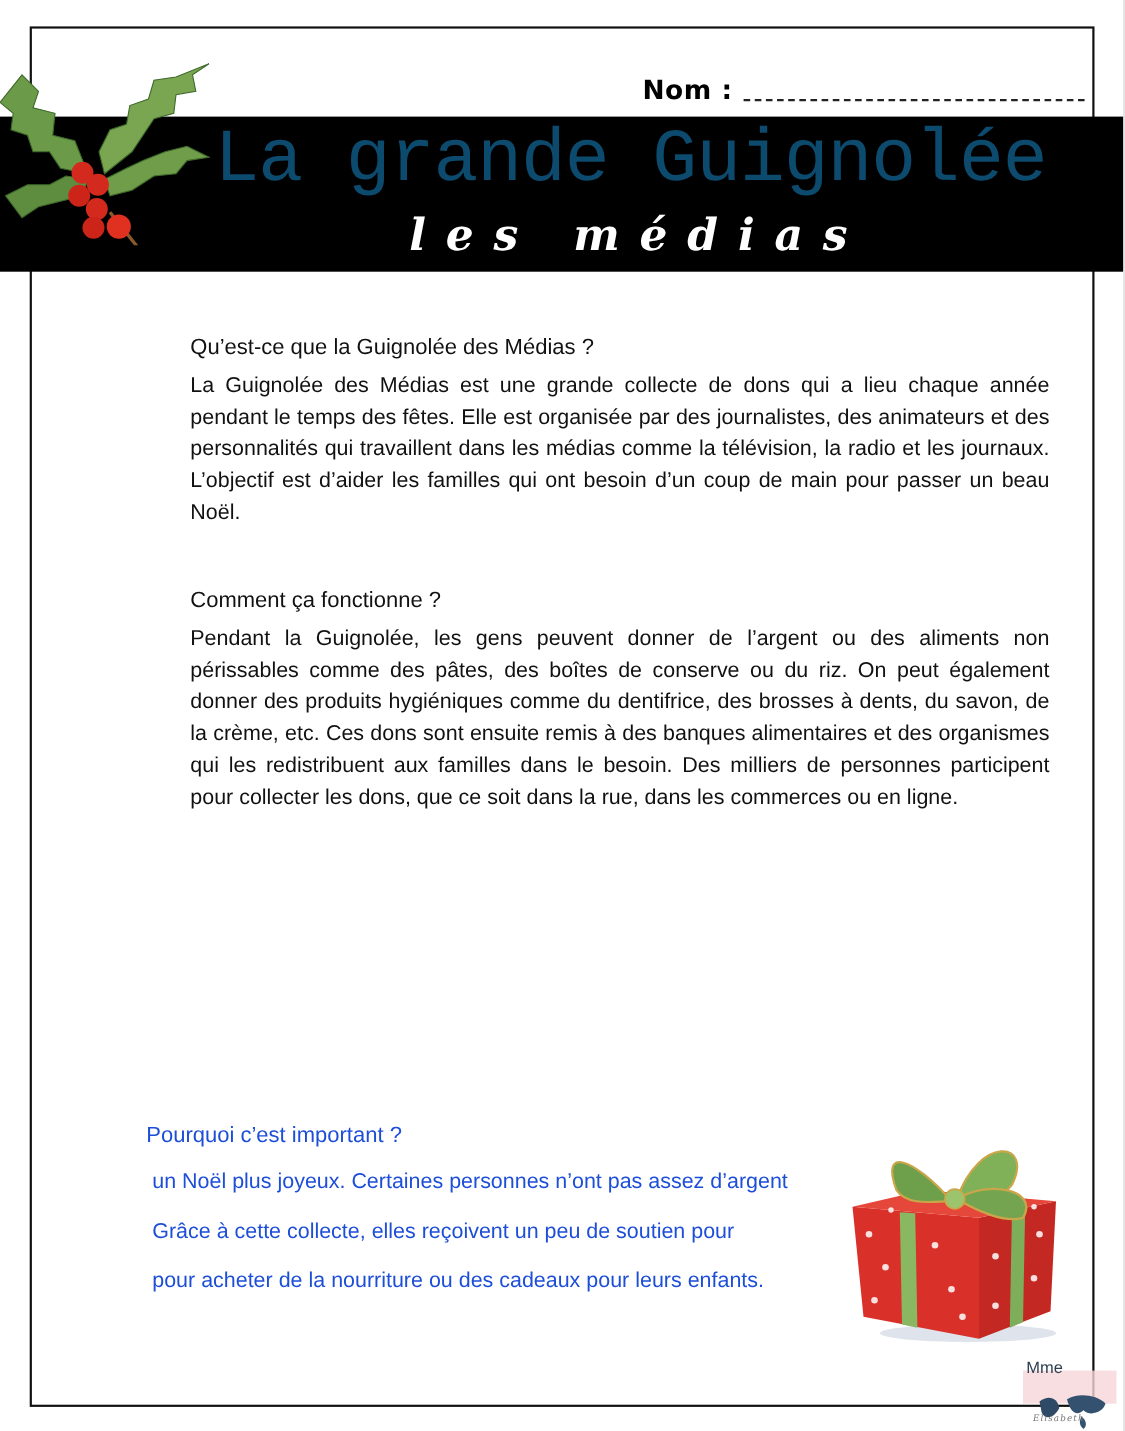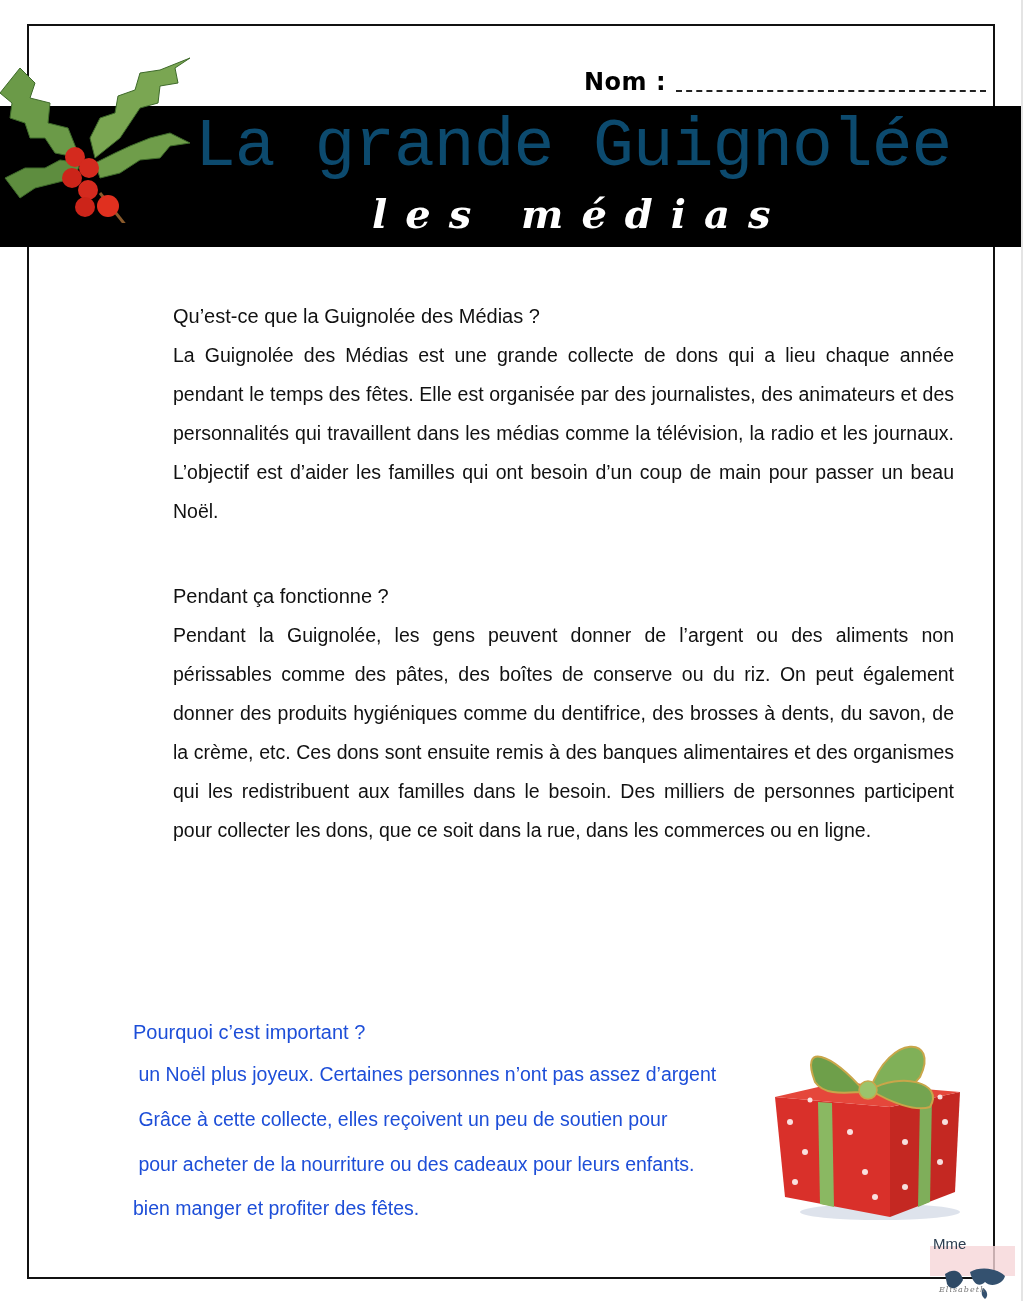--- a/index.html
+++ b/index.html
@@ -8,21 +8,21 @@
     .frame { position: absolute; left: 27px; top: 24px; width: 968px; height: 1255px; border: 2px solid #111; box-sizing: border-box; }
     .nom-row { position: absolute; left: 584px; top: 60px; height: 36px; display: flex; align-items: flex-end; }
     .nom-label { font-family: "DejaVu Sans", sans-serif; font-weight: 900; font-size: 24px; letter-spacing: 0.5px; color: #000; }
     .nom-line { margin-left: 10px; width: 310px; height: 0; border-bottom: 2px dashed #222; margin-bottom: 4px; }
     .banner { position: absolute; left: 0; top: 106px; width: 1021px; height: 141px; background: #000; }
     .title { position: absolute; left: 195px; top: 108px; font-family: Liberation Mono, monospace; font-weight: 300; font-size: 68px; color: #0c4a6e; letter-spacing: -1px; white-space: nowrap; }
     .subtitle { position: absolute; left: 372px; top: 190px; font-family: "DejaVu Serif", serif; font-style: italic; font-size: 40px; color: #fff; letter-spacing: 18px; white-space: nowrap; font-weight: bold; }
     .holly { position: absolute; left: 0; top: 28px; width: 200px; height: 195px; }
     .content { position: absolute; left: 133px; top: 296px; width: 781px; font-family: "Liberation Sans", sans-serif; font-size: 19.5px; color: #111; margin-left: 40px; }
     .section-title { font-size: 20px; line-height: 40px; margin: 0; font-weight: normal; }
-    .para { margin: 0; line-height: 39px; text-align: justify; text-align-last: left; }
+    .para { margin: 0; line-height: 29px; text-align: justify; text-align-last: left; }
     .section { margin-bottom: 45px; }
     .section3 { position: absolute; left: 133px; top: 1012px; width: 640px; font-family: "Liberation Sans", sans-serif; font-size: 19.5px; color: #1d4ed8; }
     .section3 .line { line-height: 44.8px; white-space: nowrap; }
     .gift { position: absolute; left: 770px; top: 1012px; width: 200px; height: 212px; }
     .logo { position: absolute; left: 925px; top: 1232px; width: 95px; height: 69px; }
     .logo-text { position: absolute; left: 8px; top: 3px; font-family: "Liberation Sans", sans-serif; font-size: 15px; color: #2c3e50; text-align: right; }
     .logo-sub { position: absolute; left: 14px; top: 18px; font-family: "DejaVu Serif", serif; font-style: italic; font-size: 8px; color: #777; letter-spacing: 1px; margin-top: 35px; }
   </style>
 </head>
 <body>
@@ -52,31 +52,30 @@
   <circle cx="85" cy="179" r="10" fill="#cc2419"></circle>
   <circle cx="108" cy="178" r="11" fill="#e0301f"></circle>
 </svg>
 
 <div class="content">
   <div class="section">
     <h2 class="section-title">Qu’est-ce que la Guignolée des Médias ?</h2>
     <p class="para">La Guignolée des Médias est une grande collecte de dons qui a lieu chaque année pendant le temps des fêtes. Elle est organisée par des journalistes, des animateurs et des personnalités qui travaillent dans les médias comme la télévision, la radio et les journaux. L’objectif est d’aider les familles qui ont besoin d’un coup de main pour passer un beau Noël.</p>
   </div>
   <div class="section">
-    <h2 class="section-title">Pendant ça fonctionne ?</h2>
+    <h2 class="section-title">Comment ça fonctionne ?</h2>
     <p class="para">Pendant la Guignolée, les gens peuvent donner de l’argent ou des aliments non périssables comme des pâtes, des boîtes de conserve ou du riz. On peut également donner des produits hygiéniques comme du dentifrice, des brosses à dents, du savon, de la crème, etc. Ces dons sont ensuite remis à des banques alimentaires et des organismes qui les redistribuent aux familles dans le besoin.  Des milliers de personnes participent pour collecter les dons, que ce soit dans la rue, dans les commerces ou en ligne.</p>
   </div>
 </div>
 
 <div class="section3">
   <h2 class="section-title">Pourquoi c’est important ?</h2>
   <div class="line" style="white-space:pre"> un Noël plus joyeux. Certaines personnes n’ont pas assez d’argent</div>
   <div class="line" style="white-space:pre"> Grâce à cette collecte, elles reçoivent un peu de soutien pour</div>
   <div class="line" style="white-space:pre"> pour acheter de la nourriture ou des cadeaux pour leurs enfants.</div>
-  <div class="line">bien manger et profiter des fêtes.</div>
 </div>
 
 <svg class="gift" viewBox="0 0 200 212">
   <ellipse cx="110" cy="200" rx="80" ry="8" fill="#c8d0e0" opacity="0.6"></ellipse>
   <polygon points="5,85 120,95 120,205 15,185" fill="#d9302a"></polygon>
   <polygon points="120,95 190,80 185,180 120,205" fill="#c42822"></polygon>
   <polygon points="5,85 70,70 190,80 120,95" fill="#e5473b"></polygon>
   <polygon points="48,90 62,91 64,195 50,192" fill="#8ab862"></polygon>
   <polygon points="150,88 162,85 160,190 148,195" fill="#7fae5a"></polygon>
   <polygon points="70,72 80,73 150,88 140,90" fill="#8ab862"></polygon>

